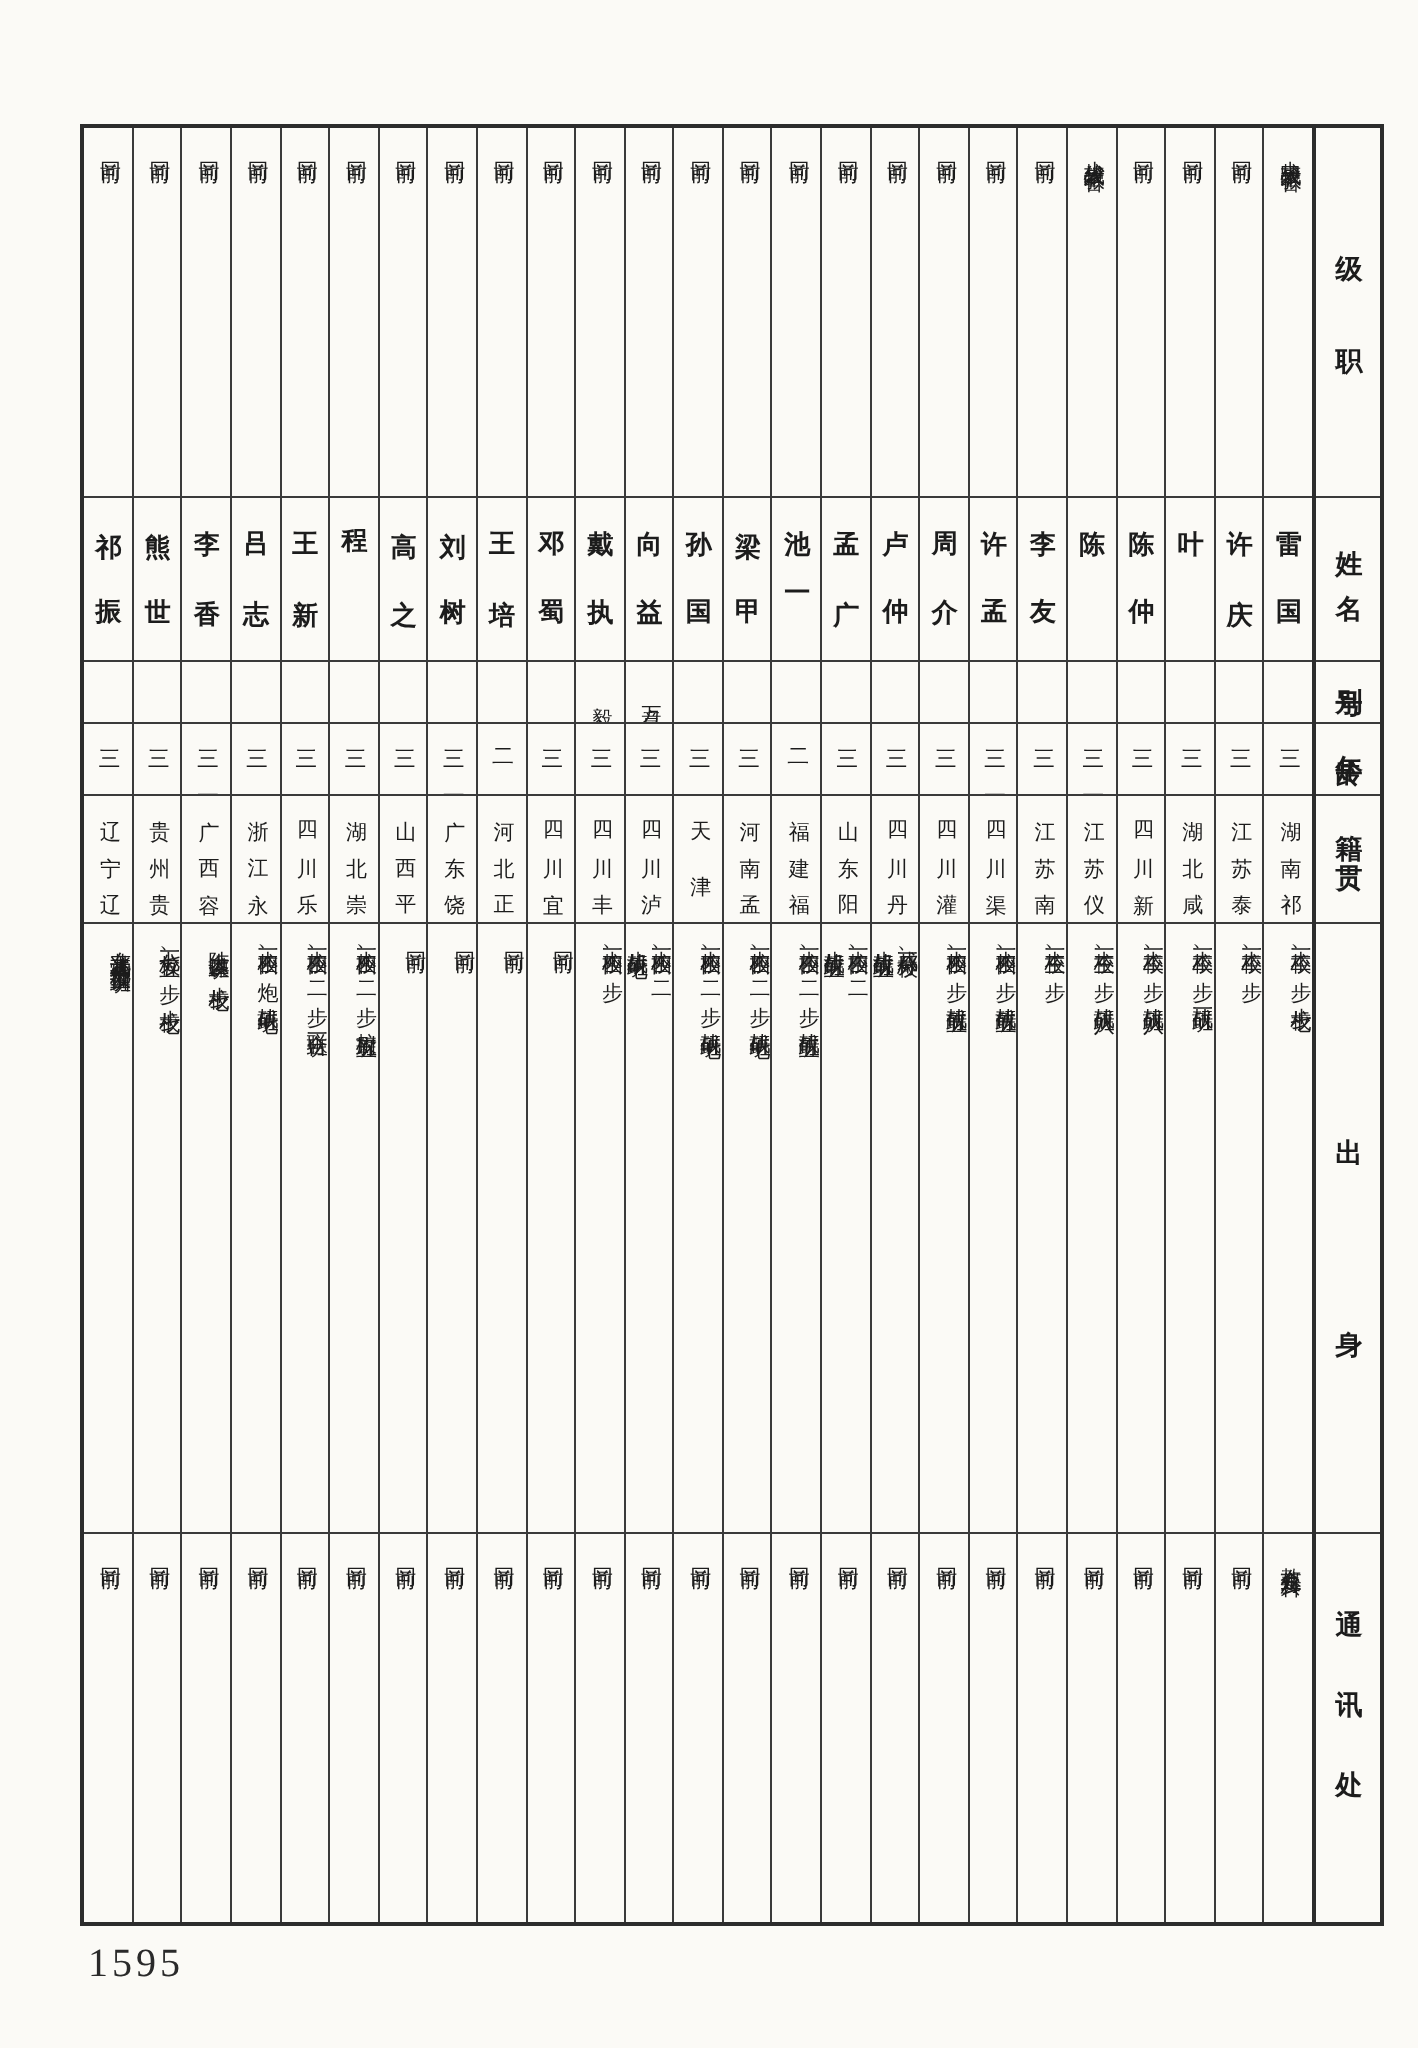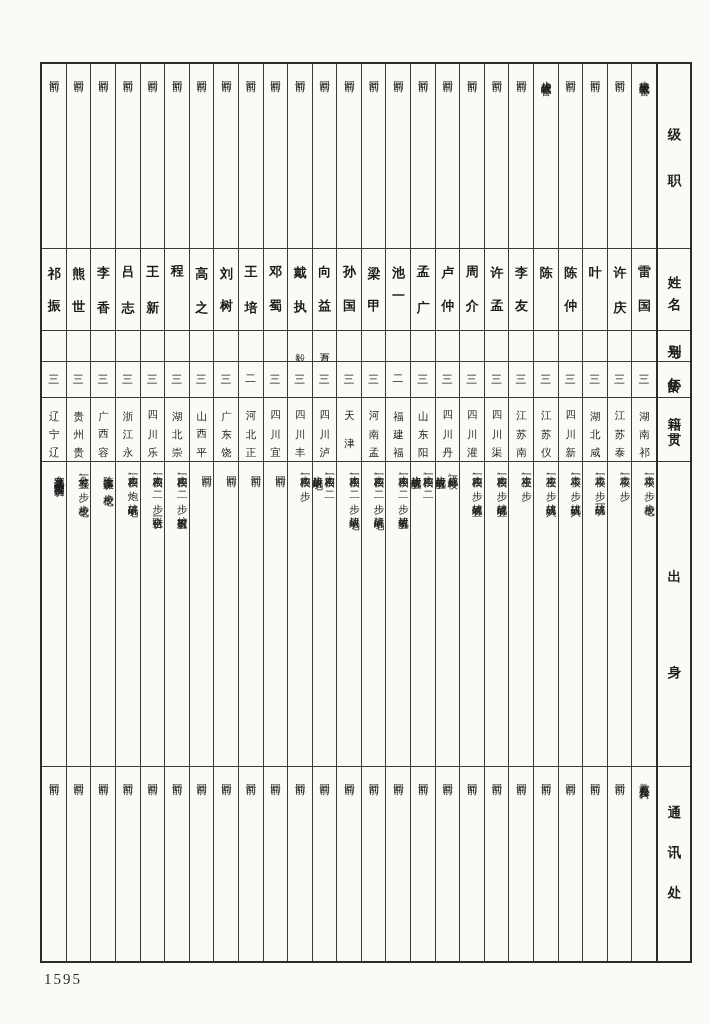--- a/index.html
+++ b/index.html
@@ -69,21 +69,21 @@
   .c-alias   { font-size: 10px; text-align: center; }
   .c-age     { font-size: 11px; padding: 4px 0;
                text-align: justify; text-align-last: justify; }
   .c-native  { padding: 4px 0; text-align: justify; text-align-last: justify; }
   .c-origin  { padding-top: 5px; line-height: 12px; padding-right: 1px;
                white-space: pre-line; }
   .c-contact { padding-top: 8px; }
   .page-number {
     position: absolute;
     left: 44px; top: 971px;
-    font-size: 15px;
+    font-size: 20px;
     letter-spacing: 2px;
     color: #2a2a2a;
     font-family: "Liberation Serif", "DejaVu Serif", serif;
   }
 </style>
 </head>
 <body>
 
 <div class="page">
 

